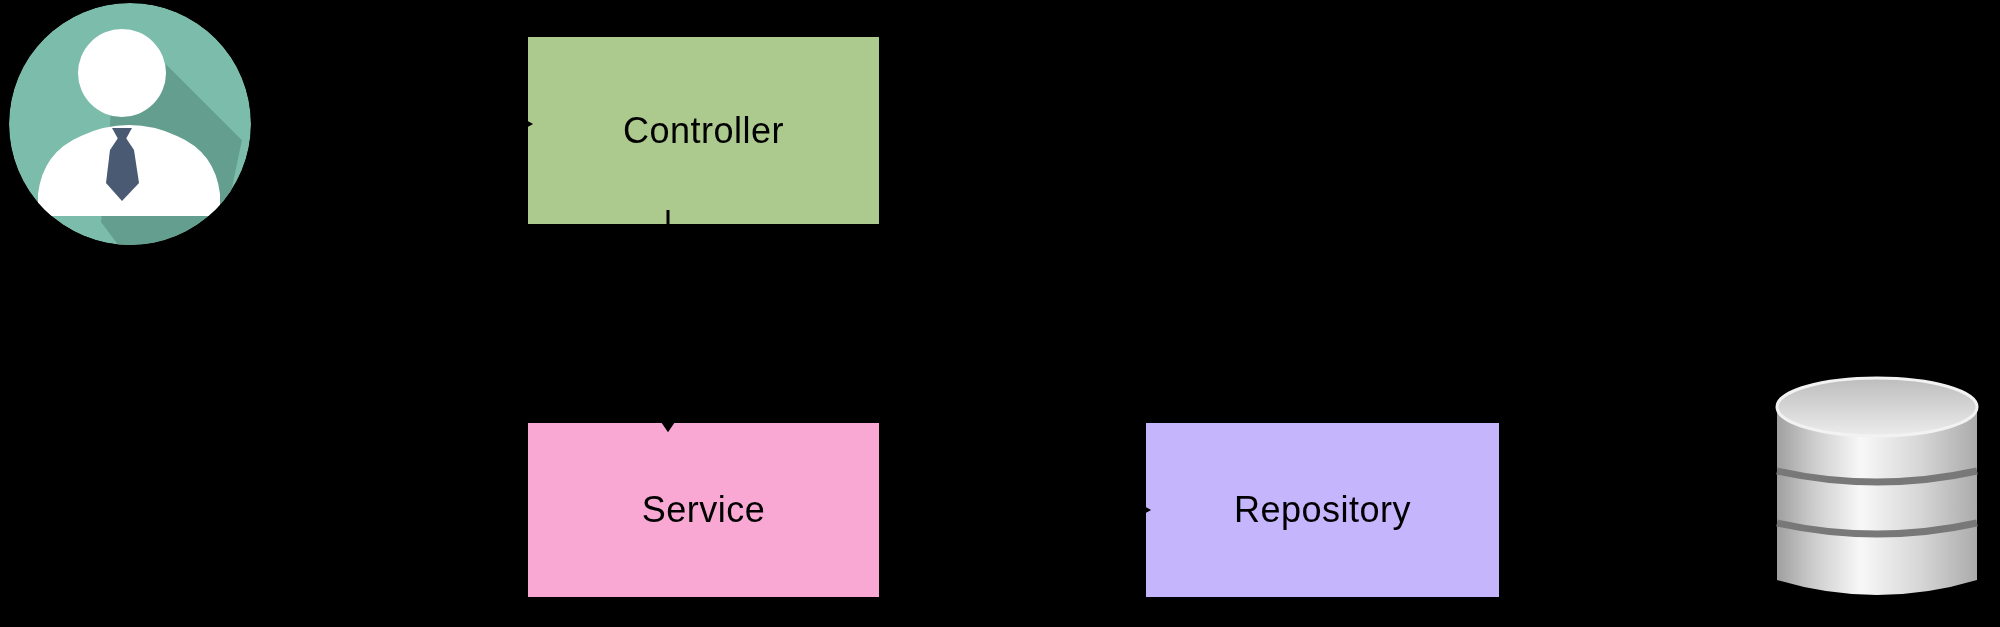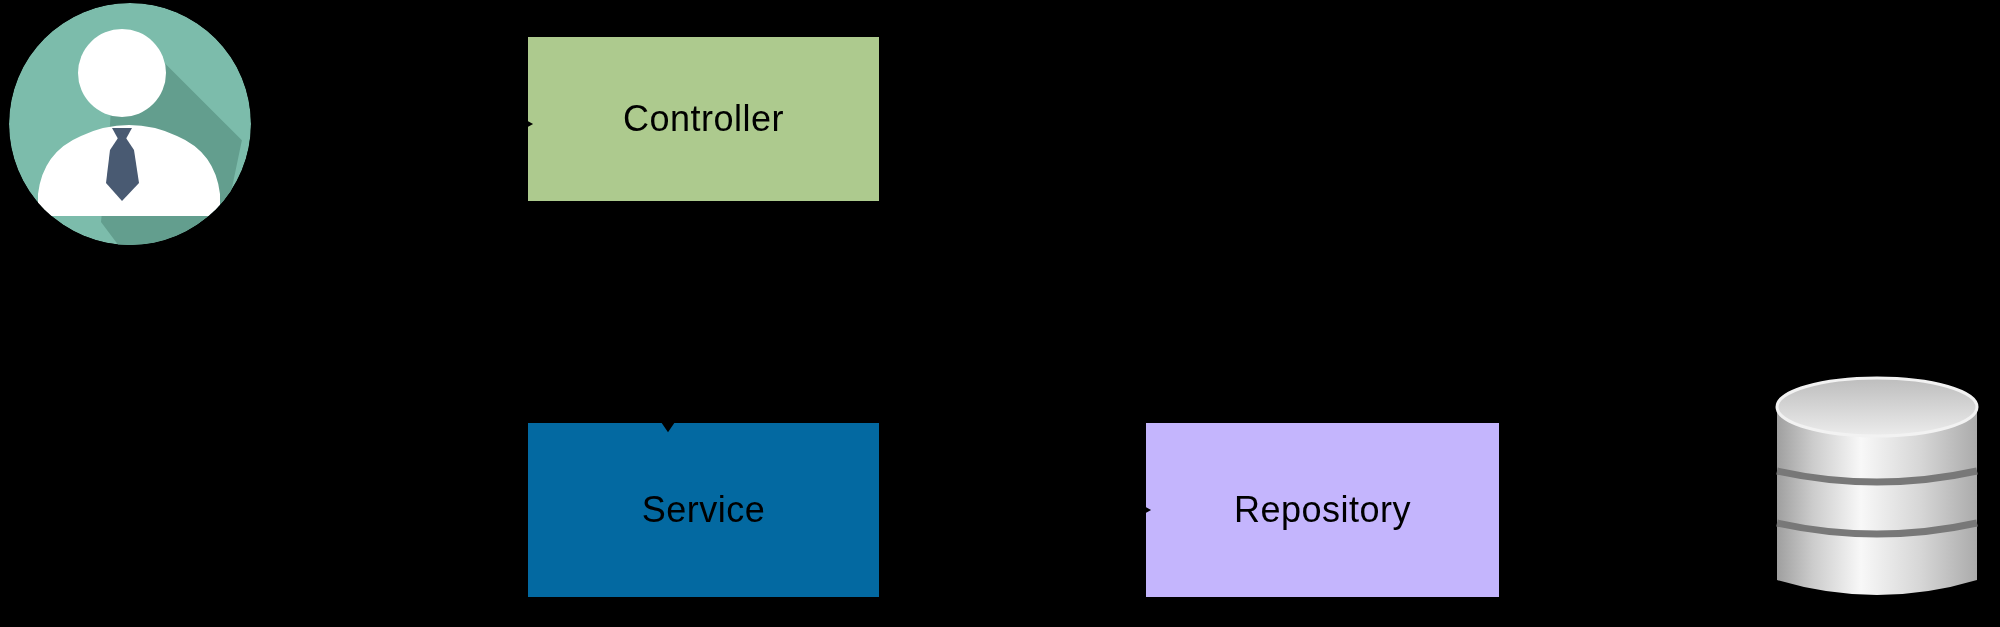--- a/index.html
+++ b/index.html
@@ -18,21 +18,21 @@
   .abs { position: absolute; }
   .box {
     position: absolute;
     display: flex;
     align-items: center;
     justify-content: center;
     font-size: 36px;
     letter-spacing: 0.5px;
     z-index: 2;
   }
-  #box-controller { left: 528px; top: 37px;  width: 351px; height: 164px; }
+  #box-controller { left: 528px; top: 37px;  width: 351px; height: 187px; }
   #box-service    { left: 528px; top: 423px; width: 351px; height: 174px; }
   #box-repository { left: 1146px; top: 423px; width: 353px; height: 174px; }
   #avatar-svg   { left: 9px;    top: 2px;   z-index: 1; }
   #database-svg { left: 1765px; top: 365px; z-index: 1; }
   #arrows-svg   { left: 0; top: 0; z-index: 5; pointer-events: none; }
 </style>
 </head>
 <body>
 
 <div class="stage">
@@ -50,21 +50,21 @@
       <circle cx="113" cy="71" r="44" fill="#ffffff"></circle>
       <polygon points="103,126 123,126 113,144" fill="#495a72"></polygon>
       <polygon points="113,130 125,148 130,181 113,199 97,181 101,148" fill="#495a72"></polygon>
     </g>
   </svg>
 
   <div class="box" id="box-controller" style="background-color: rgb(173, 202, 142); color: rgb(0, 0, 0);">
     <span>Controller</span>
   </div>
 
-  <div class="box" id="box-service" style="background-color: #0369a1; color: rgb(0, 0, 0);">
+  <div class="box" id="box-service" style="background-color: #f9a8d4; color: rgb(0, 0, 0);">
     <span>Service</span>
   </div>
 
   <div class="box" id="box-repository" style="background-color: #c4b5fd; color: rgb(0, 0, 0);">
     <span>Repository</span>
   </div>
 
   <svg id="database-svg" class="abs" width="222" height="262" viewBox="0 0 222 262">
     <defs>
       <linearGradient id="dbbody" x1="0" y1="0" x2="1" y2="0">

